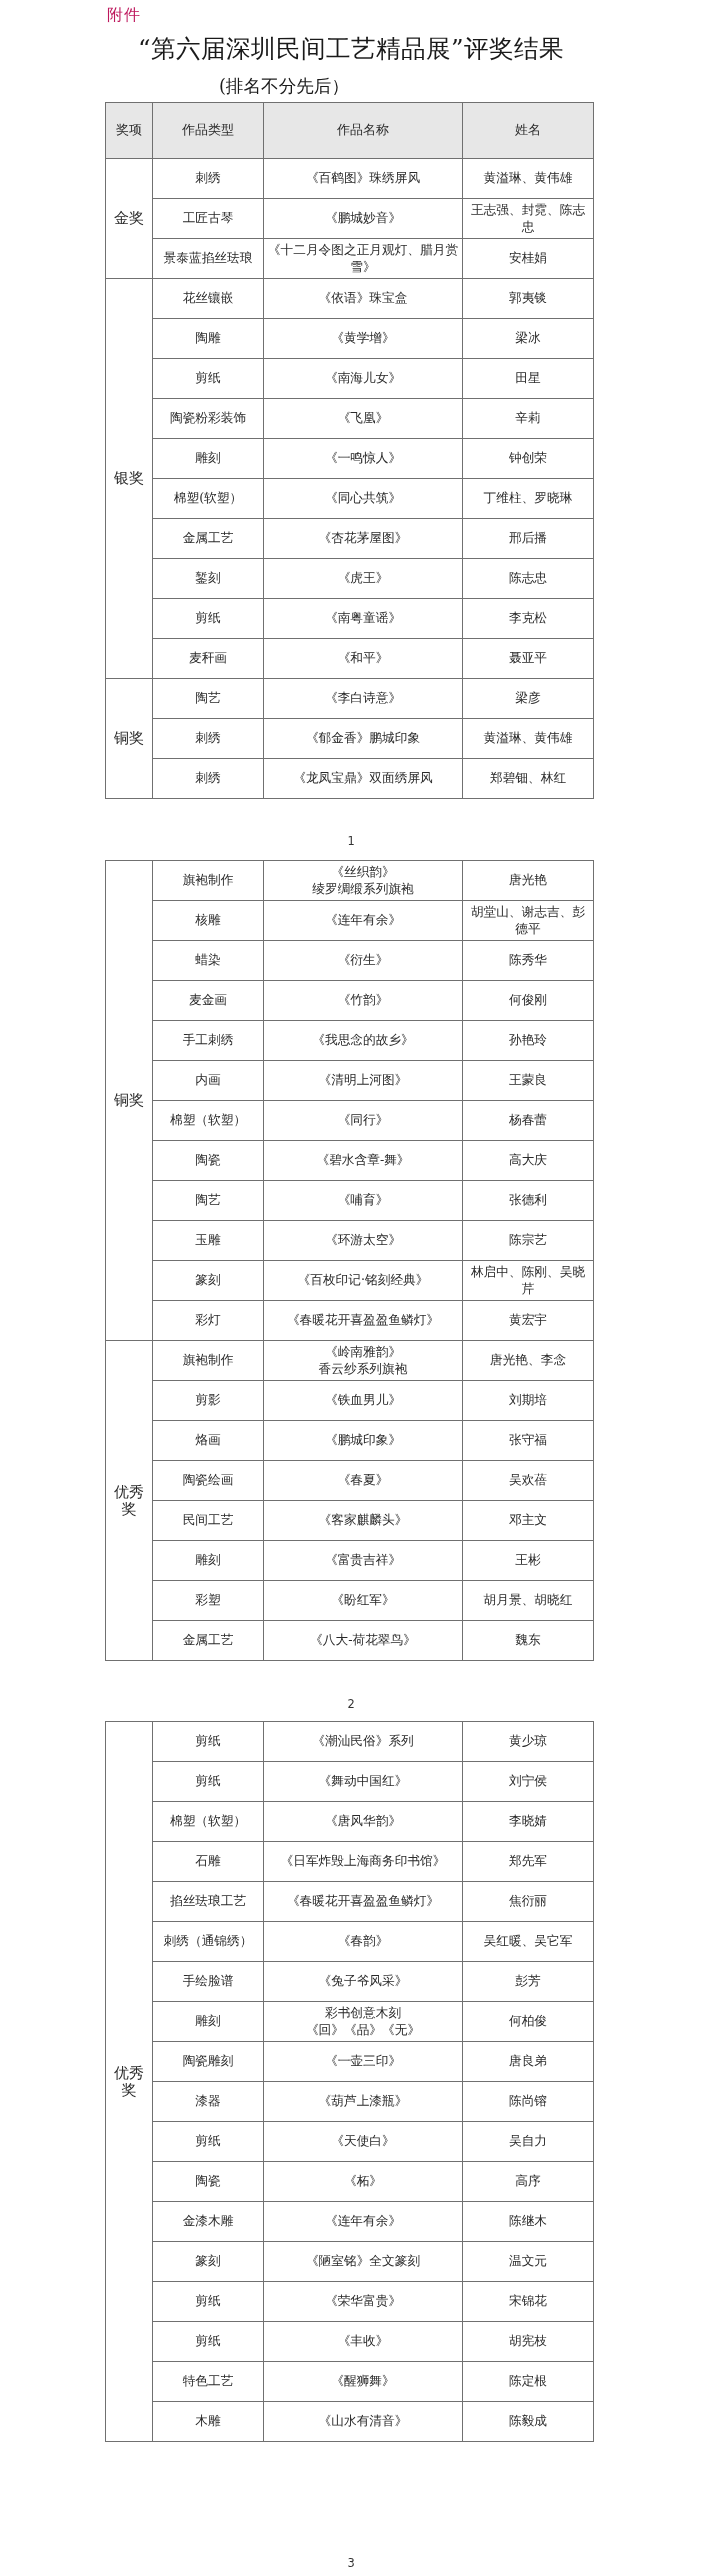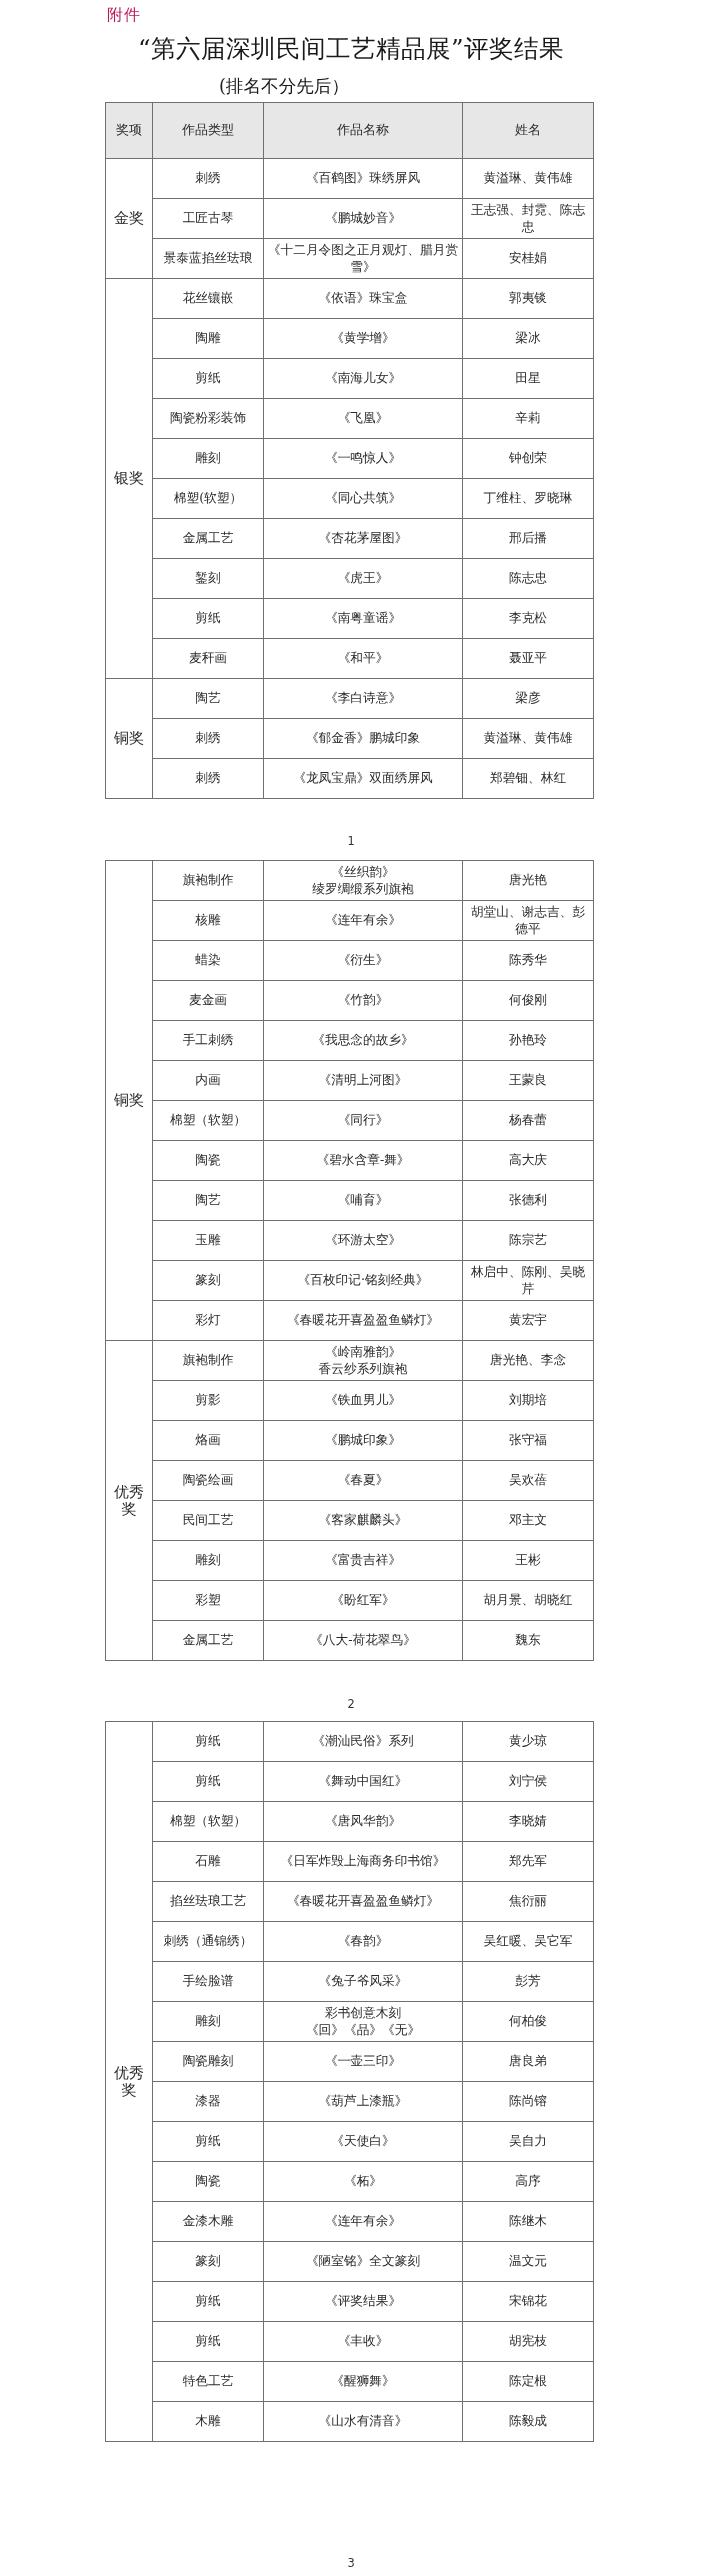--- a/index.html
+++ b/index.html
@@ -334,21 +334,21 @@
         <td>《连年有余》</td>
         <td>陈继木</td>
       </tr>
       <tr>
         <td>篆刻</td>
         <td>《陋室铭》全文篆刻</td>
         <td>温文元</td>
       </tr>
       <tr>
         <td>剪纸</td>
-        <td>《评奖结果》</td>
+        <td>《荣华富贵》</td>
         <td>宋锦花</td>
       </tr>
       <tr>
         <td>剪纸</td>
         <td>《丰收》</td>
         <td>胡宪枝</td>
       </tr>
       <tr>
         <td>特色工艺</td>
         <td>《醒狮舞》</td>

